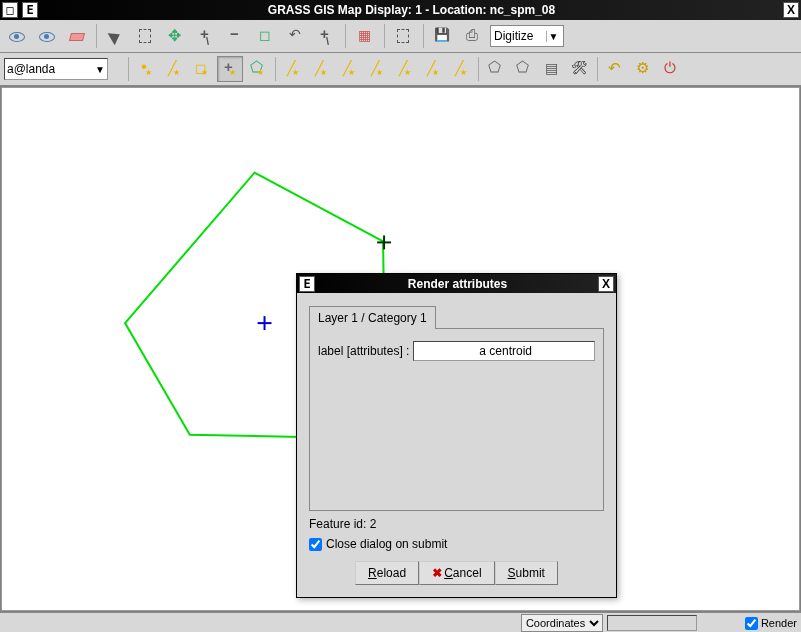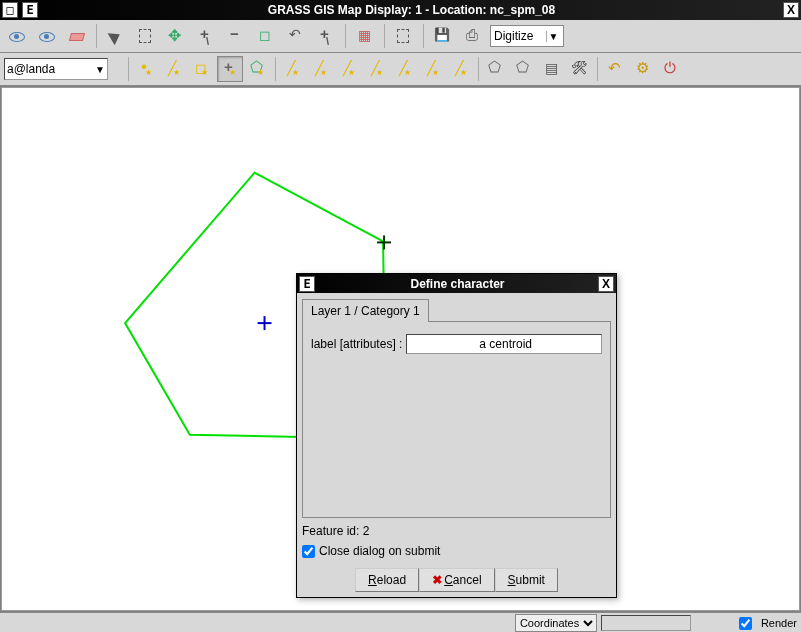--- a/index.html
+++ b/index.html
@@ -106,35 +106,35 @@
   .statusbar select {
     font-size: 11px; height: 18px;
     border: 1px solid #888;
     background: #eee;
   }
   .statusbar .coord-box {
     width: 90px; height: 16px;
     border: 1px inset #999;
     background: #d8d8d8;
   }
-  .statusbar label { display: flex; align-items: center; gap: 9px; font-size: 11px; }
+  .statusbar label { display: flex; align-items: center; gap: 3px; font-size: 11px; }
 
   
   .dialog {
     position: absolute;
     top: 273px; left: 296px;
     width: 321px;
     height: 325px;
     background: #d8d8d8;
     border: 1px solid #000;
     box-shadow: 2px 2px 6px rgba(0,0,0,0.3);
   }
   .dialog .titlebar { height: 19px; }
   .dialog-body {
-    padding: 5px;
+    padding: 12px;
     display: flex;
     flex-direction: column;
     height: calc(100% - 19px);
   }
   .tab-header {
     display: flex;
   }
   .tab {
     padding: 4px 8px;
     border: 1px solid #888;
@@ -382,21 +382,21 @@
   <div style="width:40px"></div>
   <label>
     <input type="checkbox" checked="" style="">
     <span>Render</span>
   </label>
 </div>
 
 <div class="dialog">
   <div class="titlebar">
     <div class="sysicon">E</div>
-    <div class="title-text">Define character</div>
+    <div class="title-text">Render attributes</div>
     <div class="close-x">X</div>
   </div>
   <div class="dialog-body">
     <div class="tab-header">
       <div class="tab">Layer 1 / Category 1</div>
     </div>
     <div class="tab-panel">
       <div class="field-row">
         <span>label [attributes] :</span>
         <input type="text" value="a centroid" style="">

